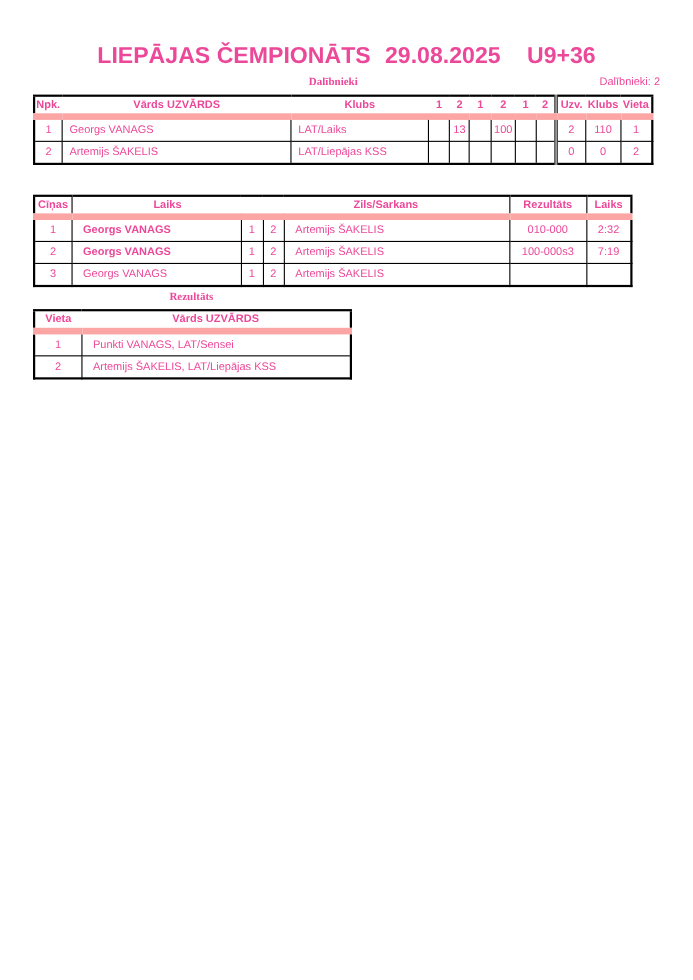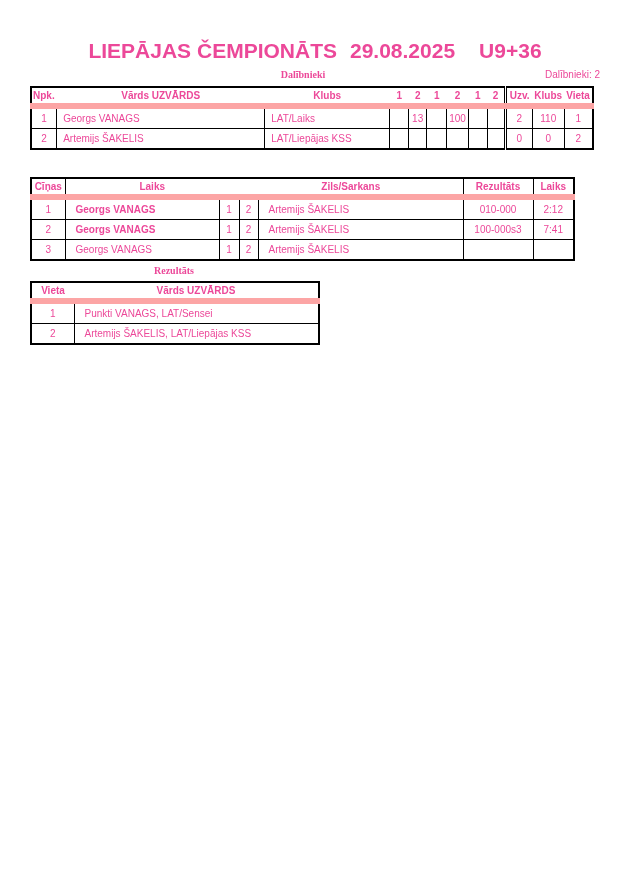--- a/index.html
+++ b/index.html
@@ -145,30 +145,30 @@
         <td>Rezultāts</td>
         <td>Laiks</td>
       </tr>
       <tr>
         <td>1</td>
         <td class="lp bold">Georgs VANAGS</td>
         <td>1</td>
         <td>2</td>
         <td class="lp">Artemijs ŠAKELIS</td>
         <td>010-000</td>
-        <td>2:12</td>
+        <td>2:32</td>
       </tr>
       <tr>
         <td>2</td>
         <td class="lp bold">Georgs VANAGS</td>
         <td>1</td>
         <td>2</td>
         <td class="lp">Artemijs ŠAKELIS</td>
         <td>100-000s3</td>
-        <td>7:41</td>
+        <td>7:19</td>
       </tr>
       <tr>
         <td>3</td>
         <td class="lp">Georgs VANAGS</td>
         <td>1</td>
         <td>2</td>
         <td class="lp">Artemijs ŠAKELIS</td>
         <td></td>
         <td></td>
       </tr>

